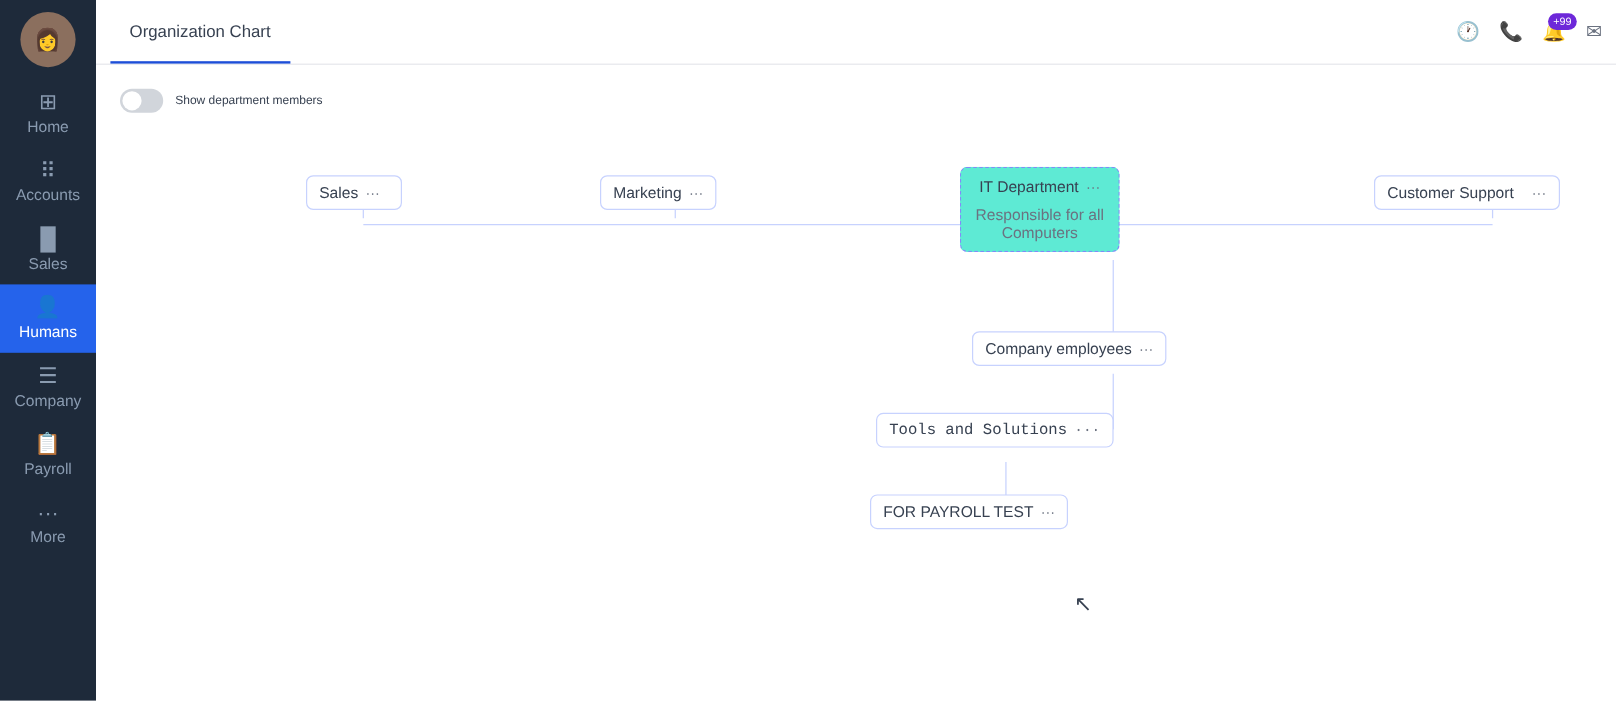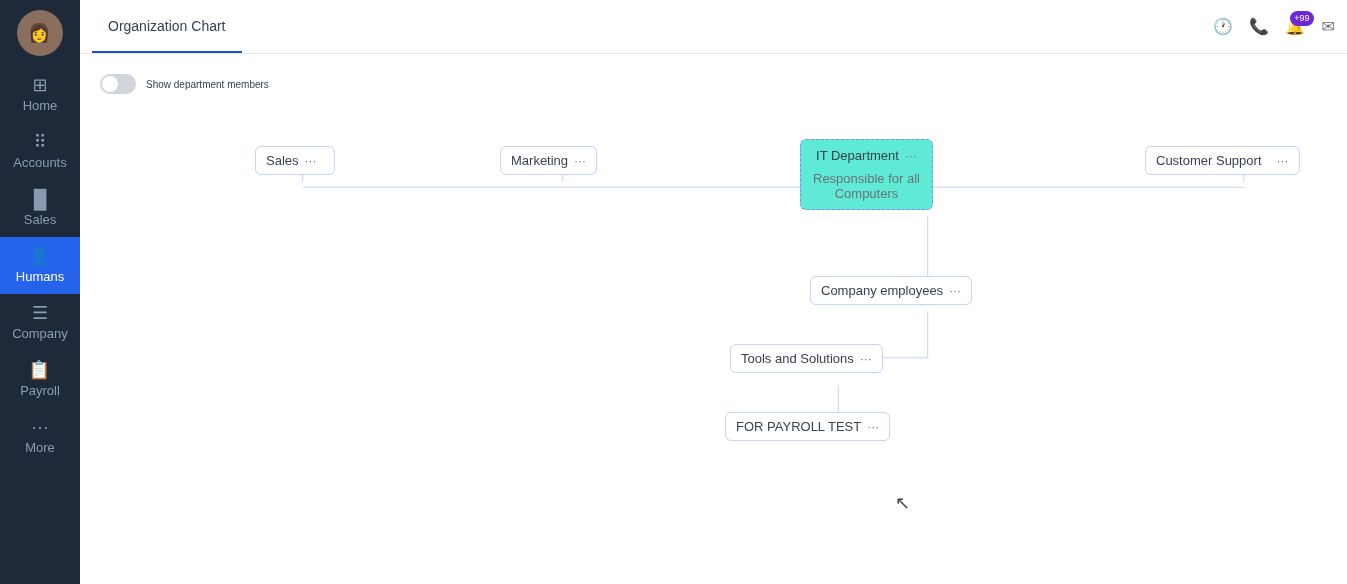--- a/index.html
+++ b/index.html
@@ -317,21 +317,21 @@
       <div class="org-node" style="left:1045px; top:22px;gap:15px;">
         <span class="org-node-name">Customer Support</span>
         <span class="org-node-dots">···</span>
       </div>
 
       <div class="org-node" style="left:710px; top:152px;">
         <span class="org-node-name">Company employees</span>
         <span class="org-node-dots">···</span>
       </div>
 
-      <div class="org-node" style="left:630px; top:220px;">
+      <div class="org-node" style="left:630px; top:220px;font-family:Liberation Mono, monospace;">
         <span class="org-node-name">Tools and Solutions</span>
         <span class="org-node-dots">···</span>
       </div>
 
       <div class="org-node" style="left:625px; top:288px;text-align:right;">
         <span class="org-node-name">FOR PAYROLL TEST</span>
         <span class="org-node-dots">···</span>
       </div>
 
       <div style="position:absolute; left:795px; top:368px; font-size:18px; color:#374151; pointer-events:none;">↖</div>

